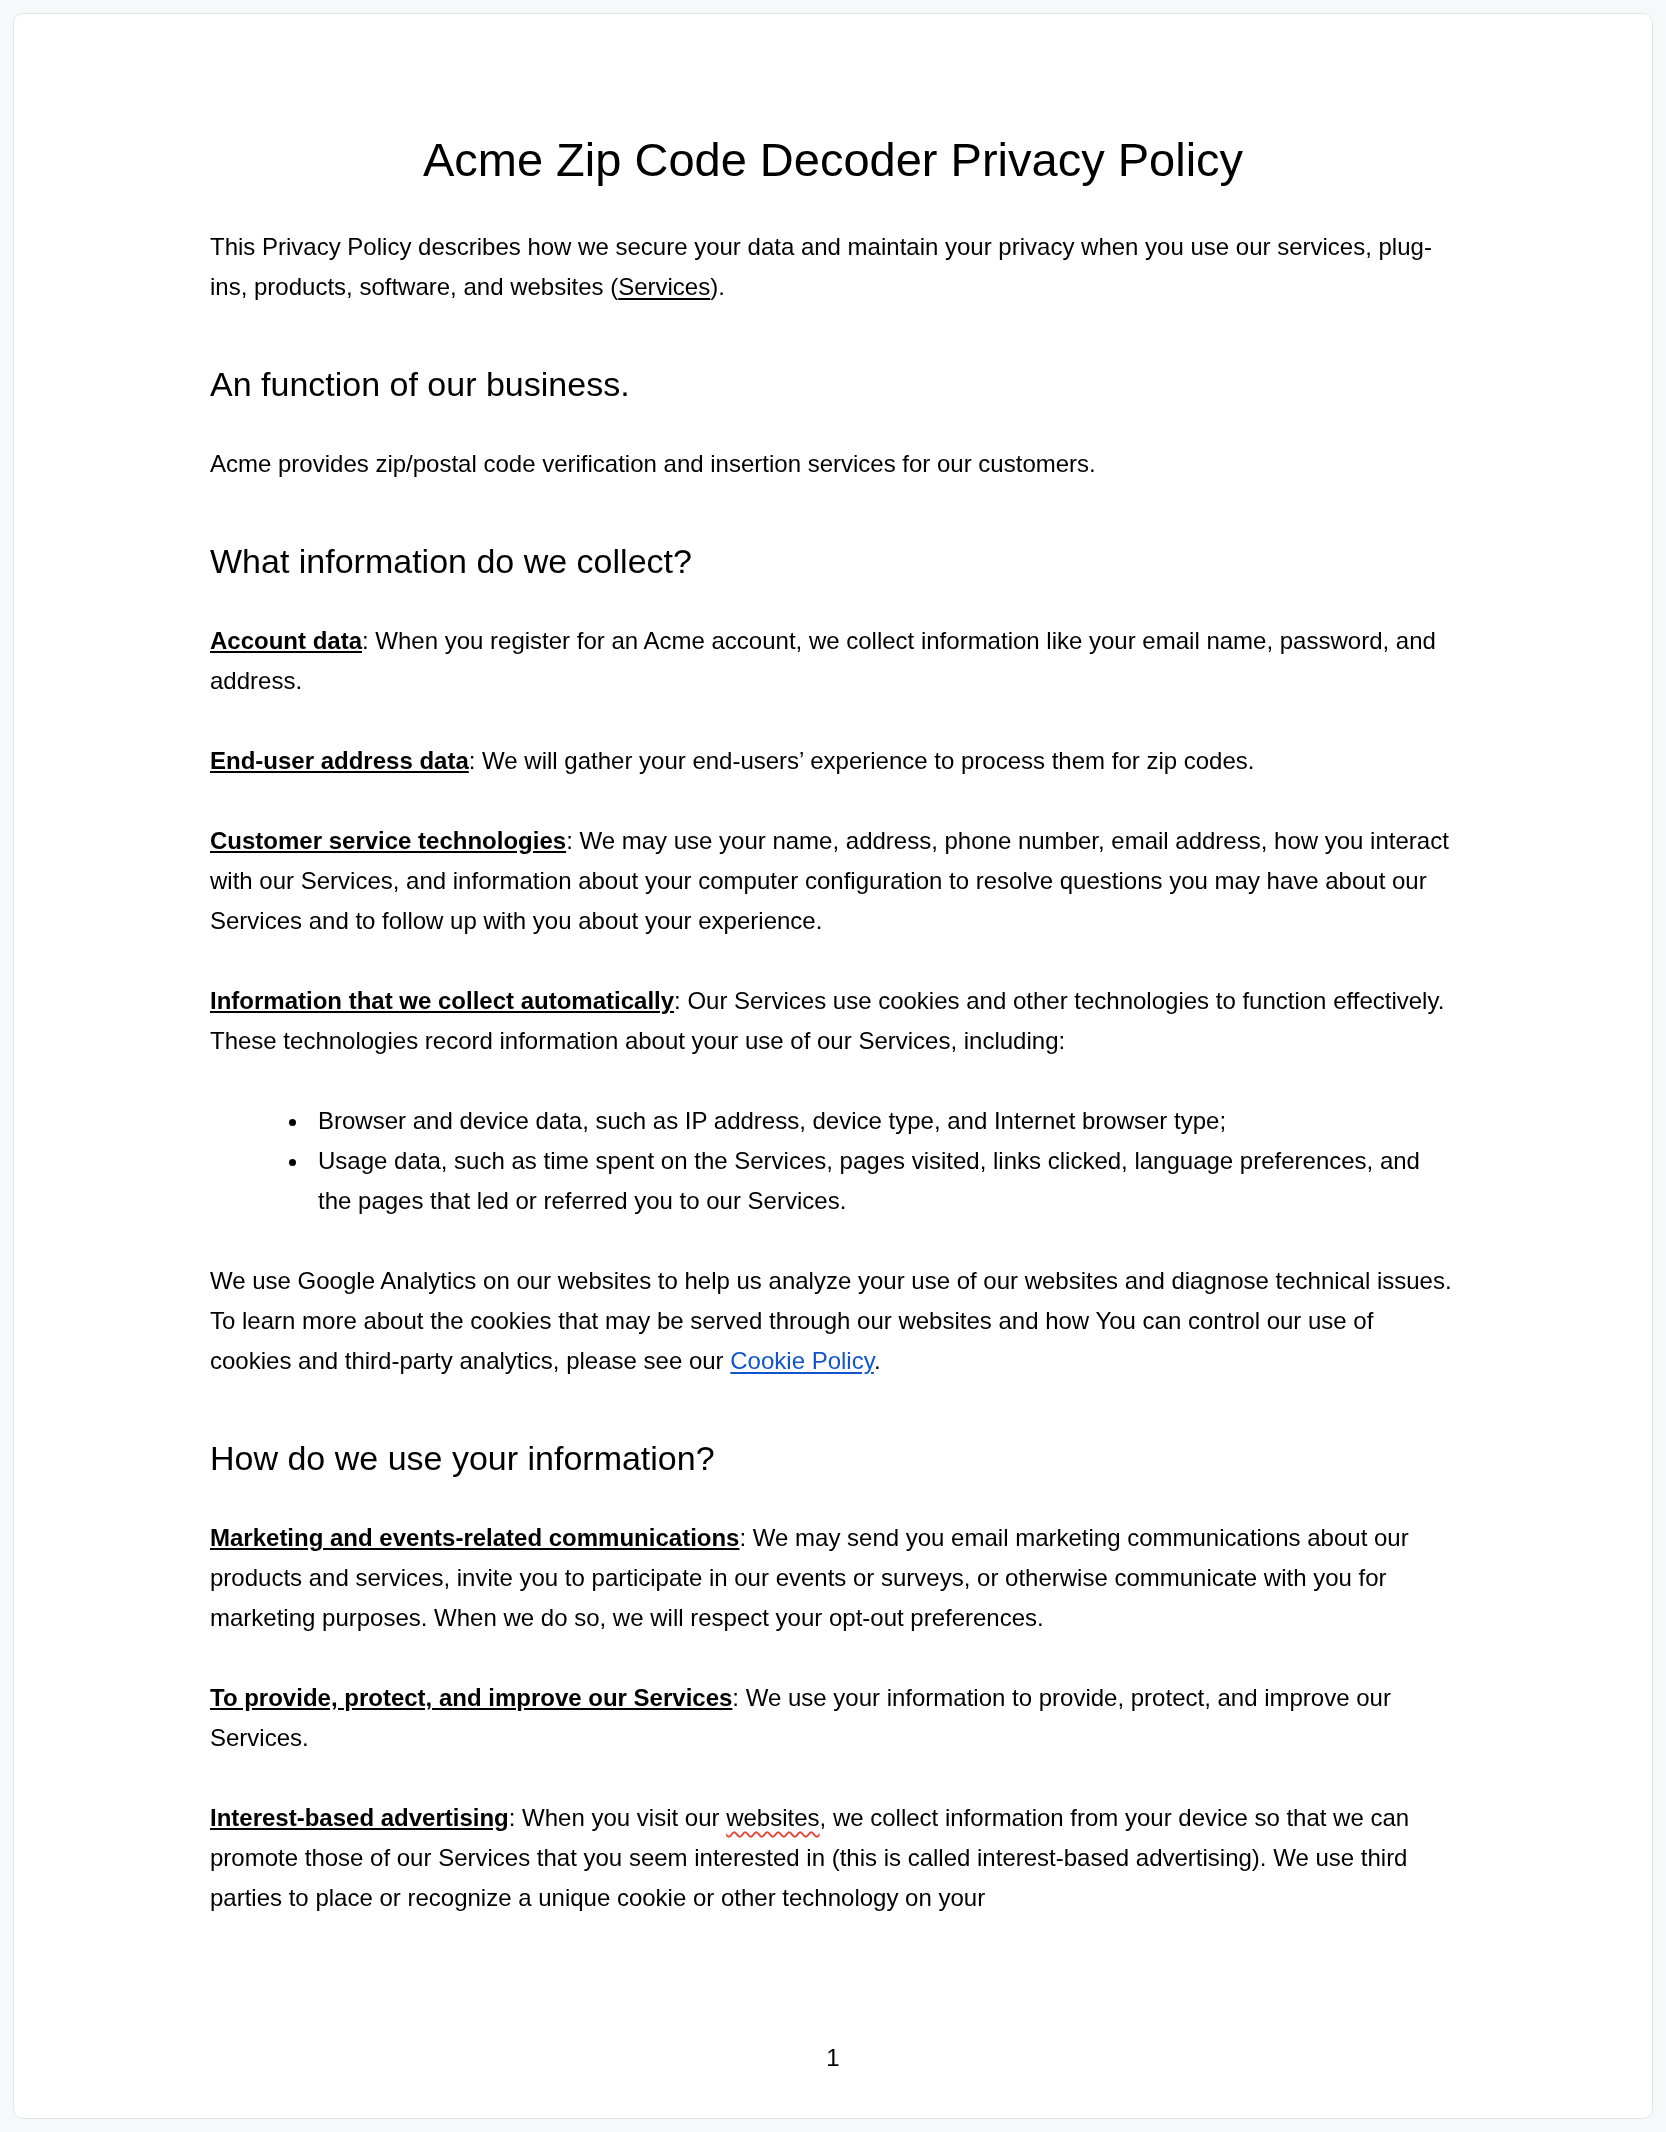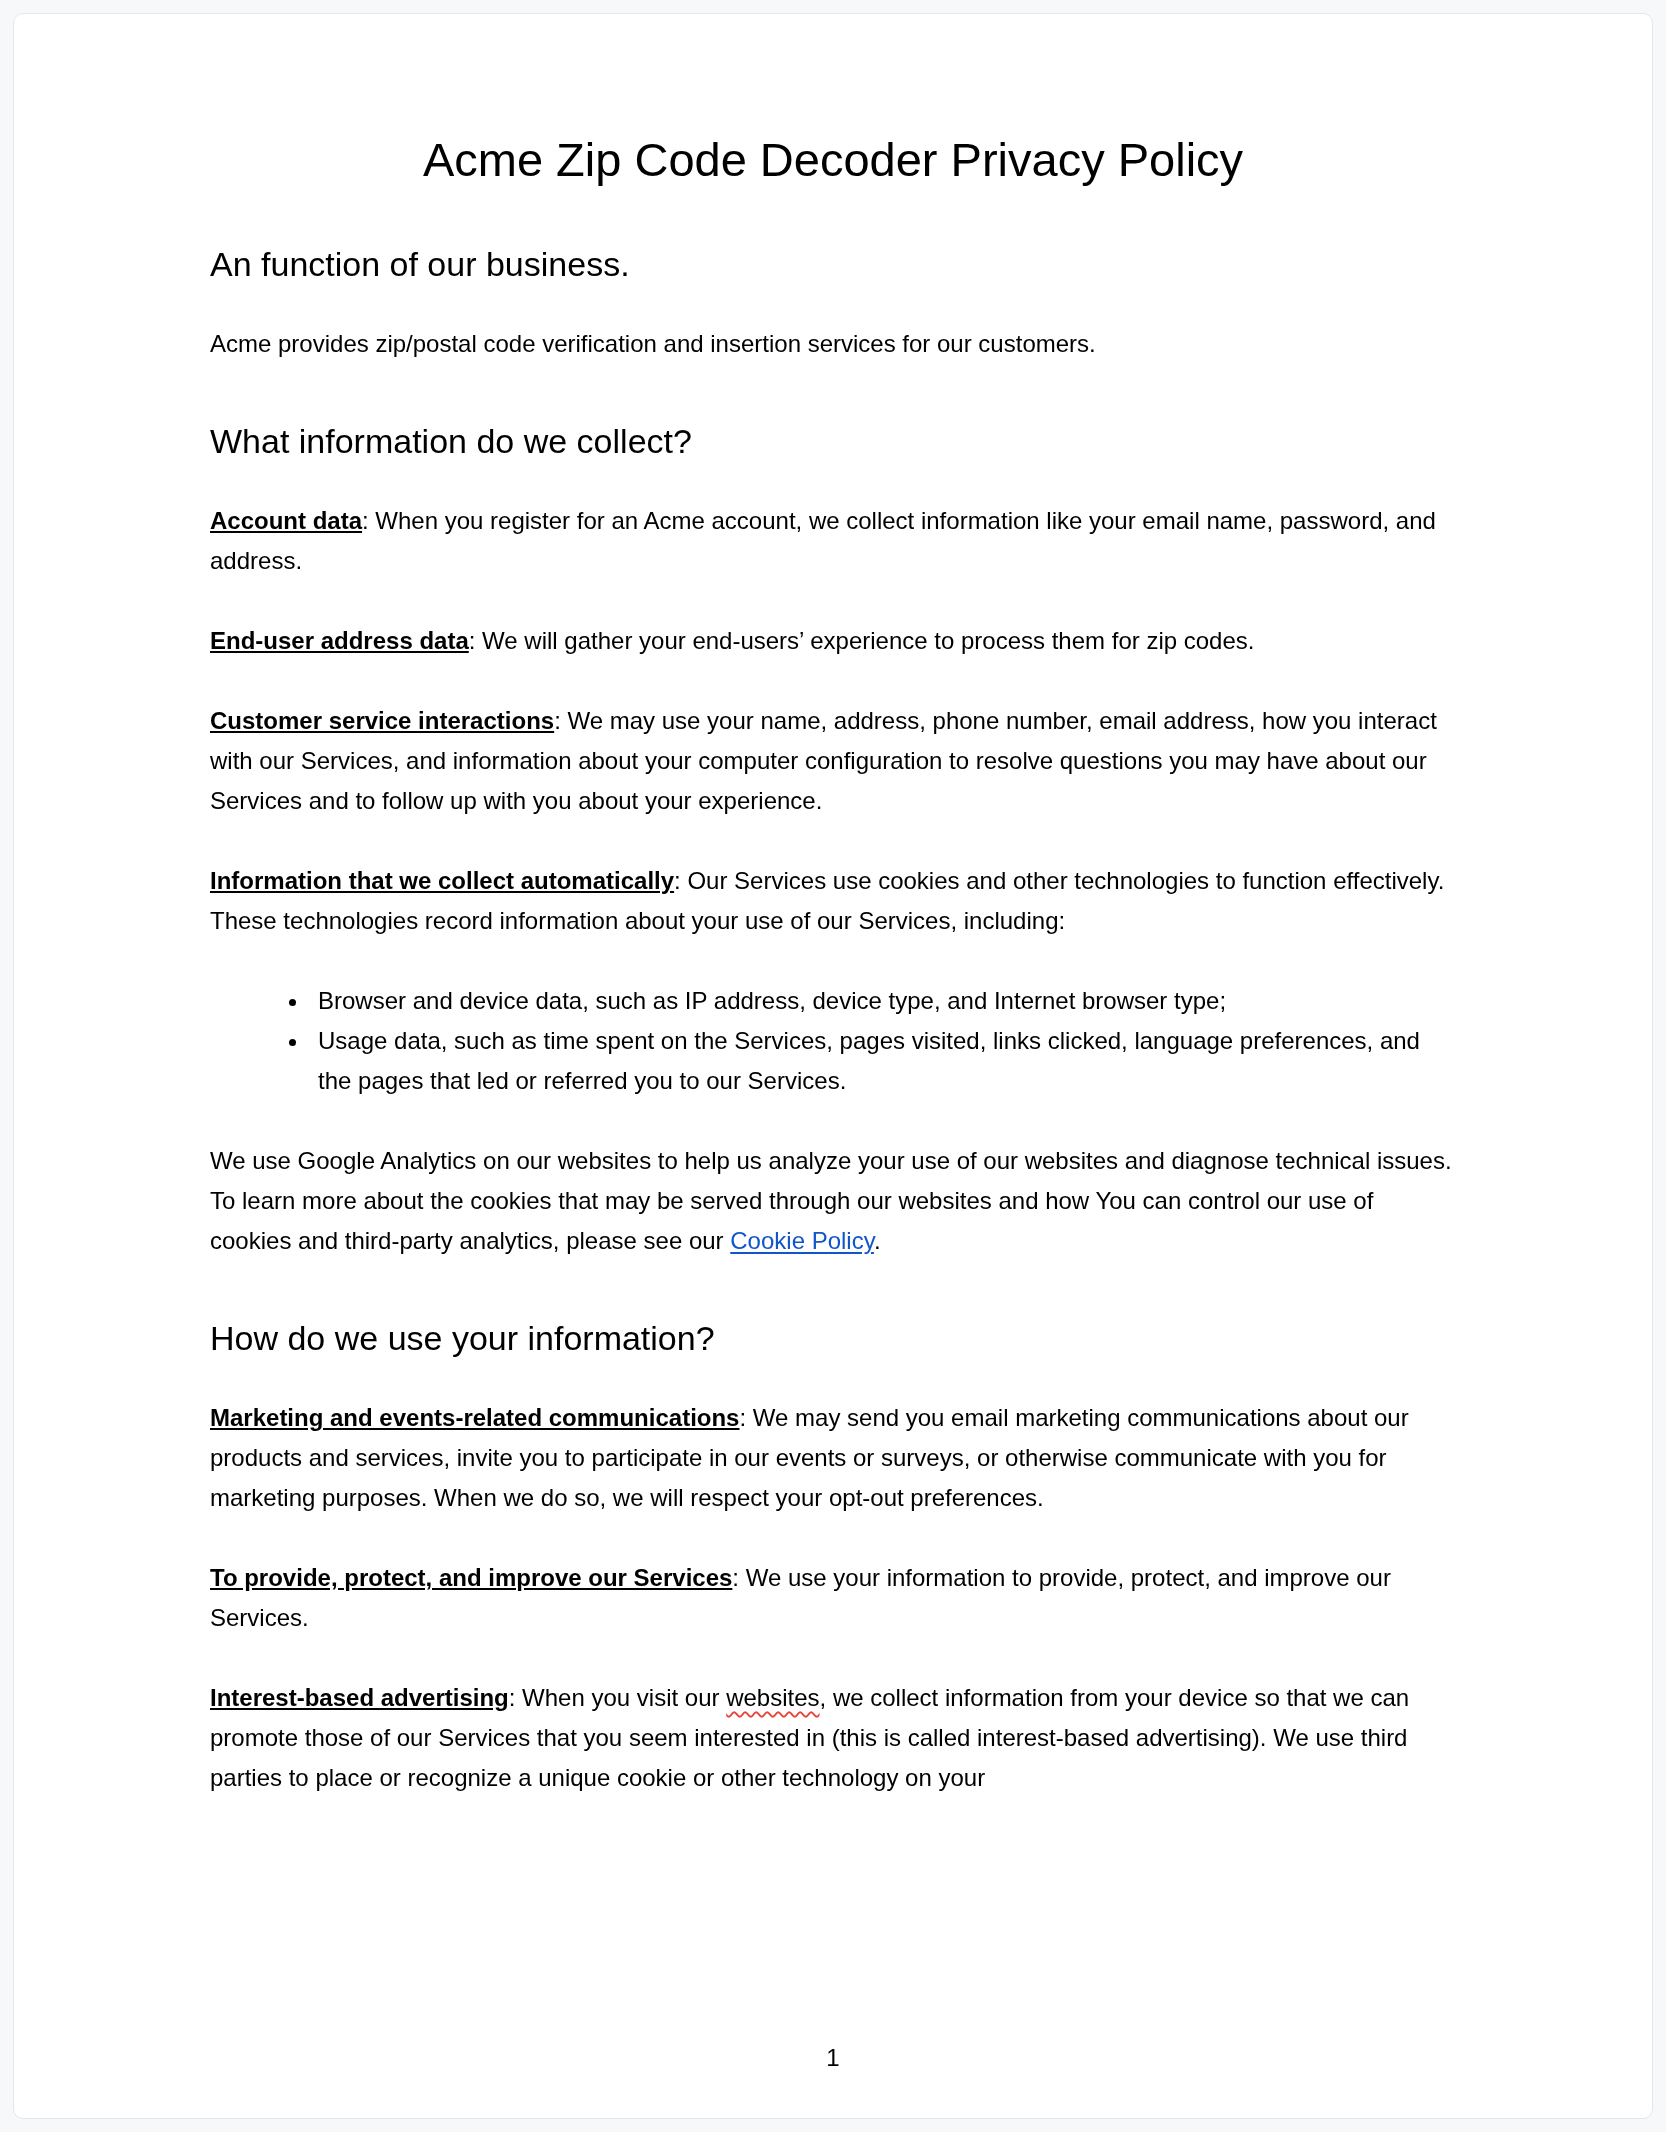--- a/index.html
+++ b/index.html
@@ -70,32 +70,33 @@
     color: var(--text, #000000);
   }
 </style>
 </head>
 <body>
 
 <div class="page">
 
   <h1 class="doc-title">Acme Zip Code Decoder Privacy Policy</h1>
 
+  <p class="doc-p"><span>This Privacy Policy describes how we secure your data and maintain your privacy when you use our services, plug-ins, products, software, and websites (</span><span class="u">Services</span><span>).</span></p>
 
   <h2 class="doc-heading">An function of our business.</h2>
 
   <p class="doc-p">Acme provides zip/postal code verification and insertion services for our customers.</p>
 
   <h2 class="doc-heading">What information do we collect?</h2>
 
   <p class="doc-p"><strong class="lead">Account data</strong><span>: When you register for an Acme account, we collect information like your email name, password, and address.</span></p>
 
   <p class="doc-p"><strong class="lead">End-user address data</strong><span>: We will gather your end-users’ experience to process them for zip codes.</span></p>
 
-  <p class="doc-p"><strong class="lead">Customer service interactions</strong><span>: We may use your name, address, phone number, email address, how you interact with our Services, and information about your computer configuration to resolve questions you may have about our Services and to follow up with you about your experience.</span></p>
+  <p class="doc-p"><strong class="lead">Customer service technologies</strong><span>: We may use your name, address, phone number, email address, how you interact with our Services, and information about your computer configuration to resolve questions you may have about our Services and to follow up with you about your experience.</span></p>
 
   <p class="doc-p"><strong class="lead">Information that we collect automatically</strong><span>: Our Services use cookies and other technologies to function effectively. These technologies record information about your use of our Services, including:</span></p>
 
   <ul class="doc-list">
     <li>Browser and device data, such as IP address, device type, and Internet browser type;</li>
     <li>Usage data, such as time spent on the Services, pages visited, links clicked, language preferences, and the pages that led or referred you to our Services.</li>
   </ul>
 
   <p class="doc-p"><span>We use Google Analytics on our websites to help us analyze your use of our websites and diagnose technical issues. To learn more about the cookies that may be served through our websites and how You can control our use of cookies and third-party analytics, please see our </span><a class="doc-link">Cookie Policy</a><span>.</span></p>
 

